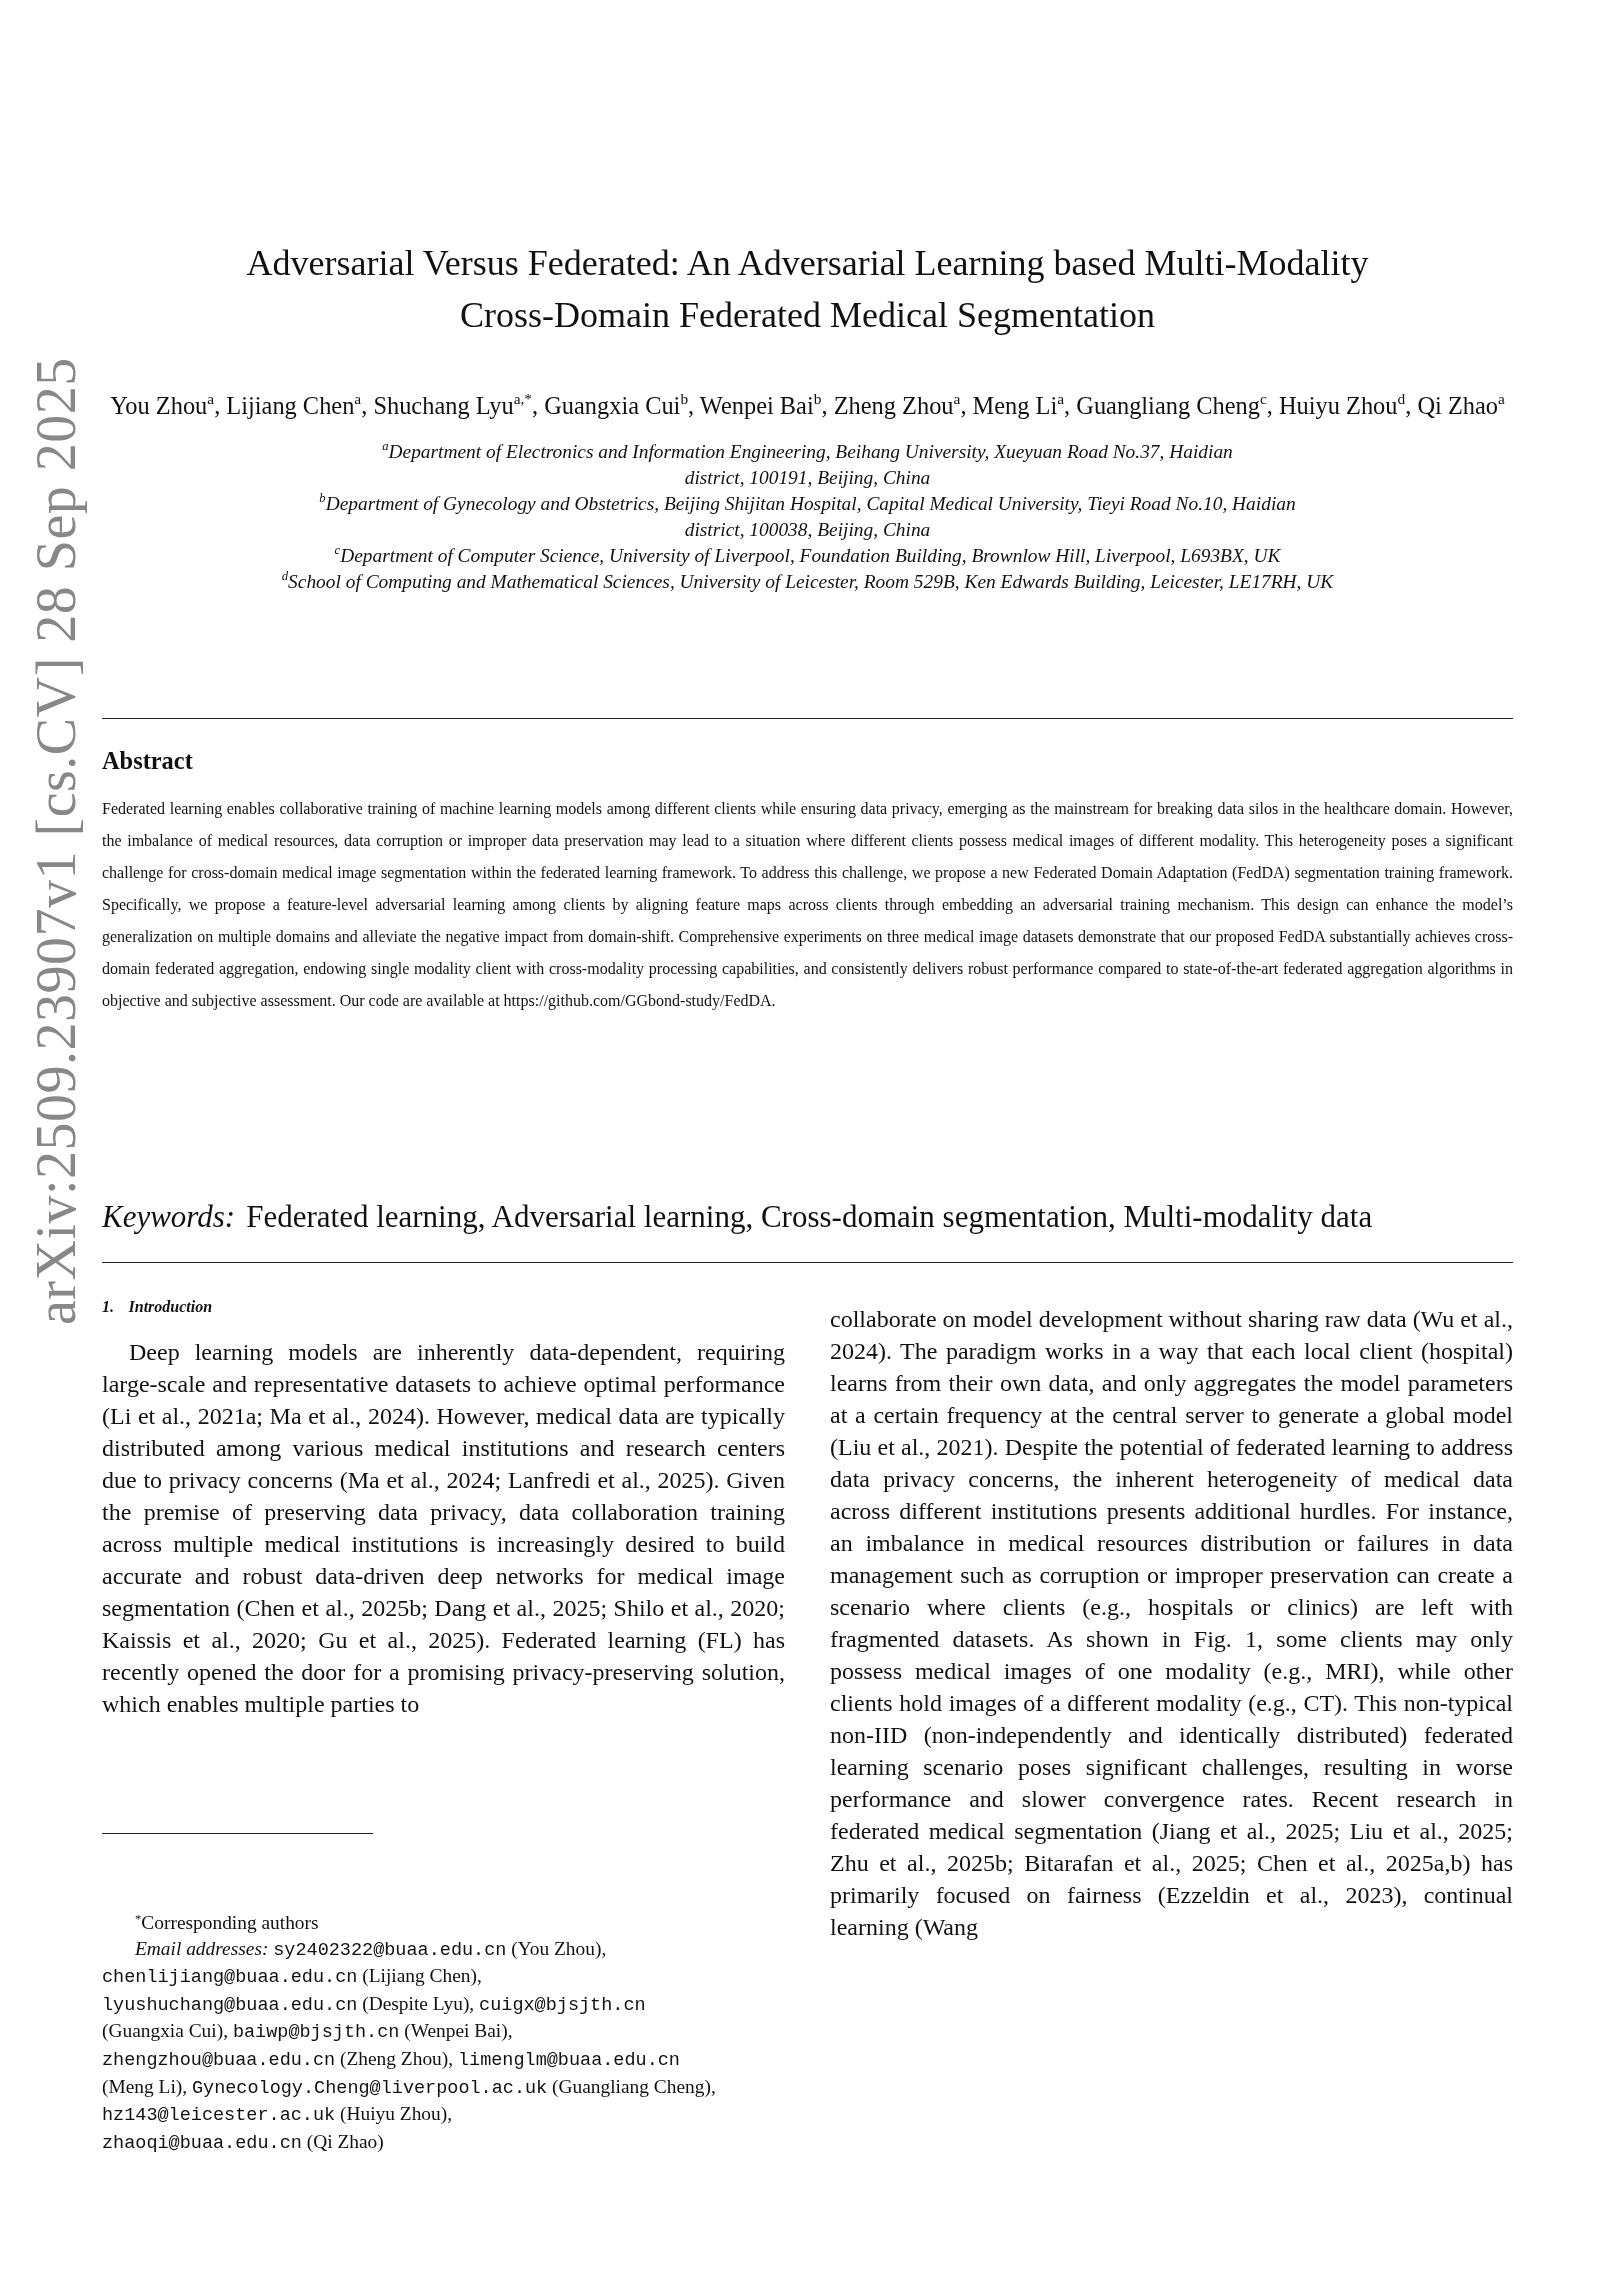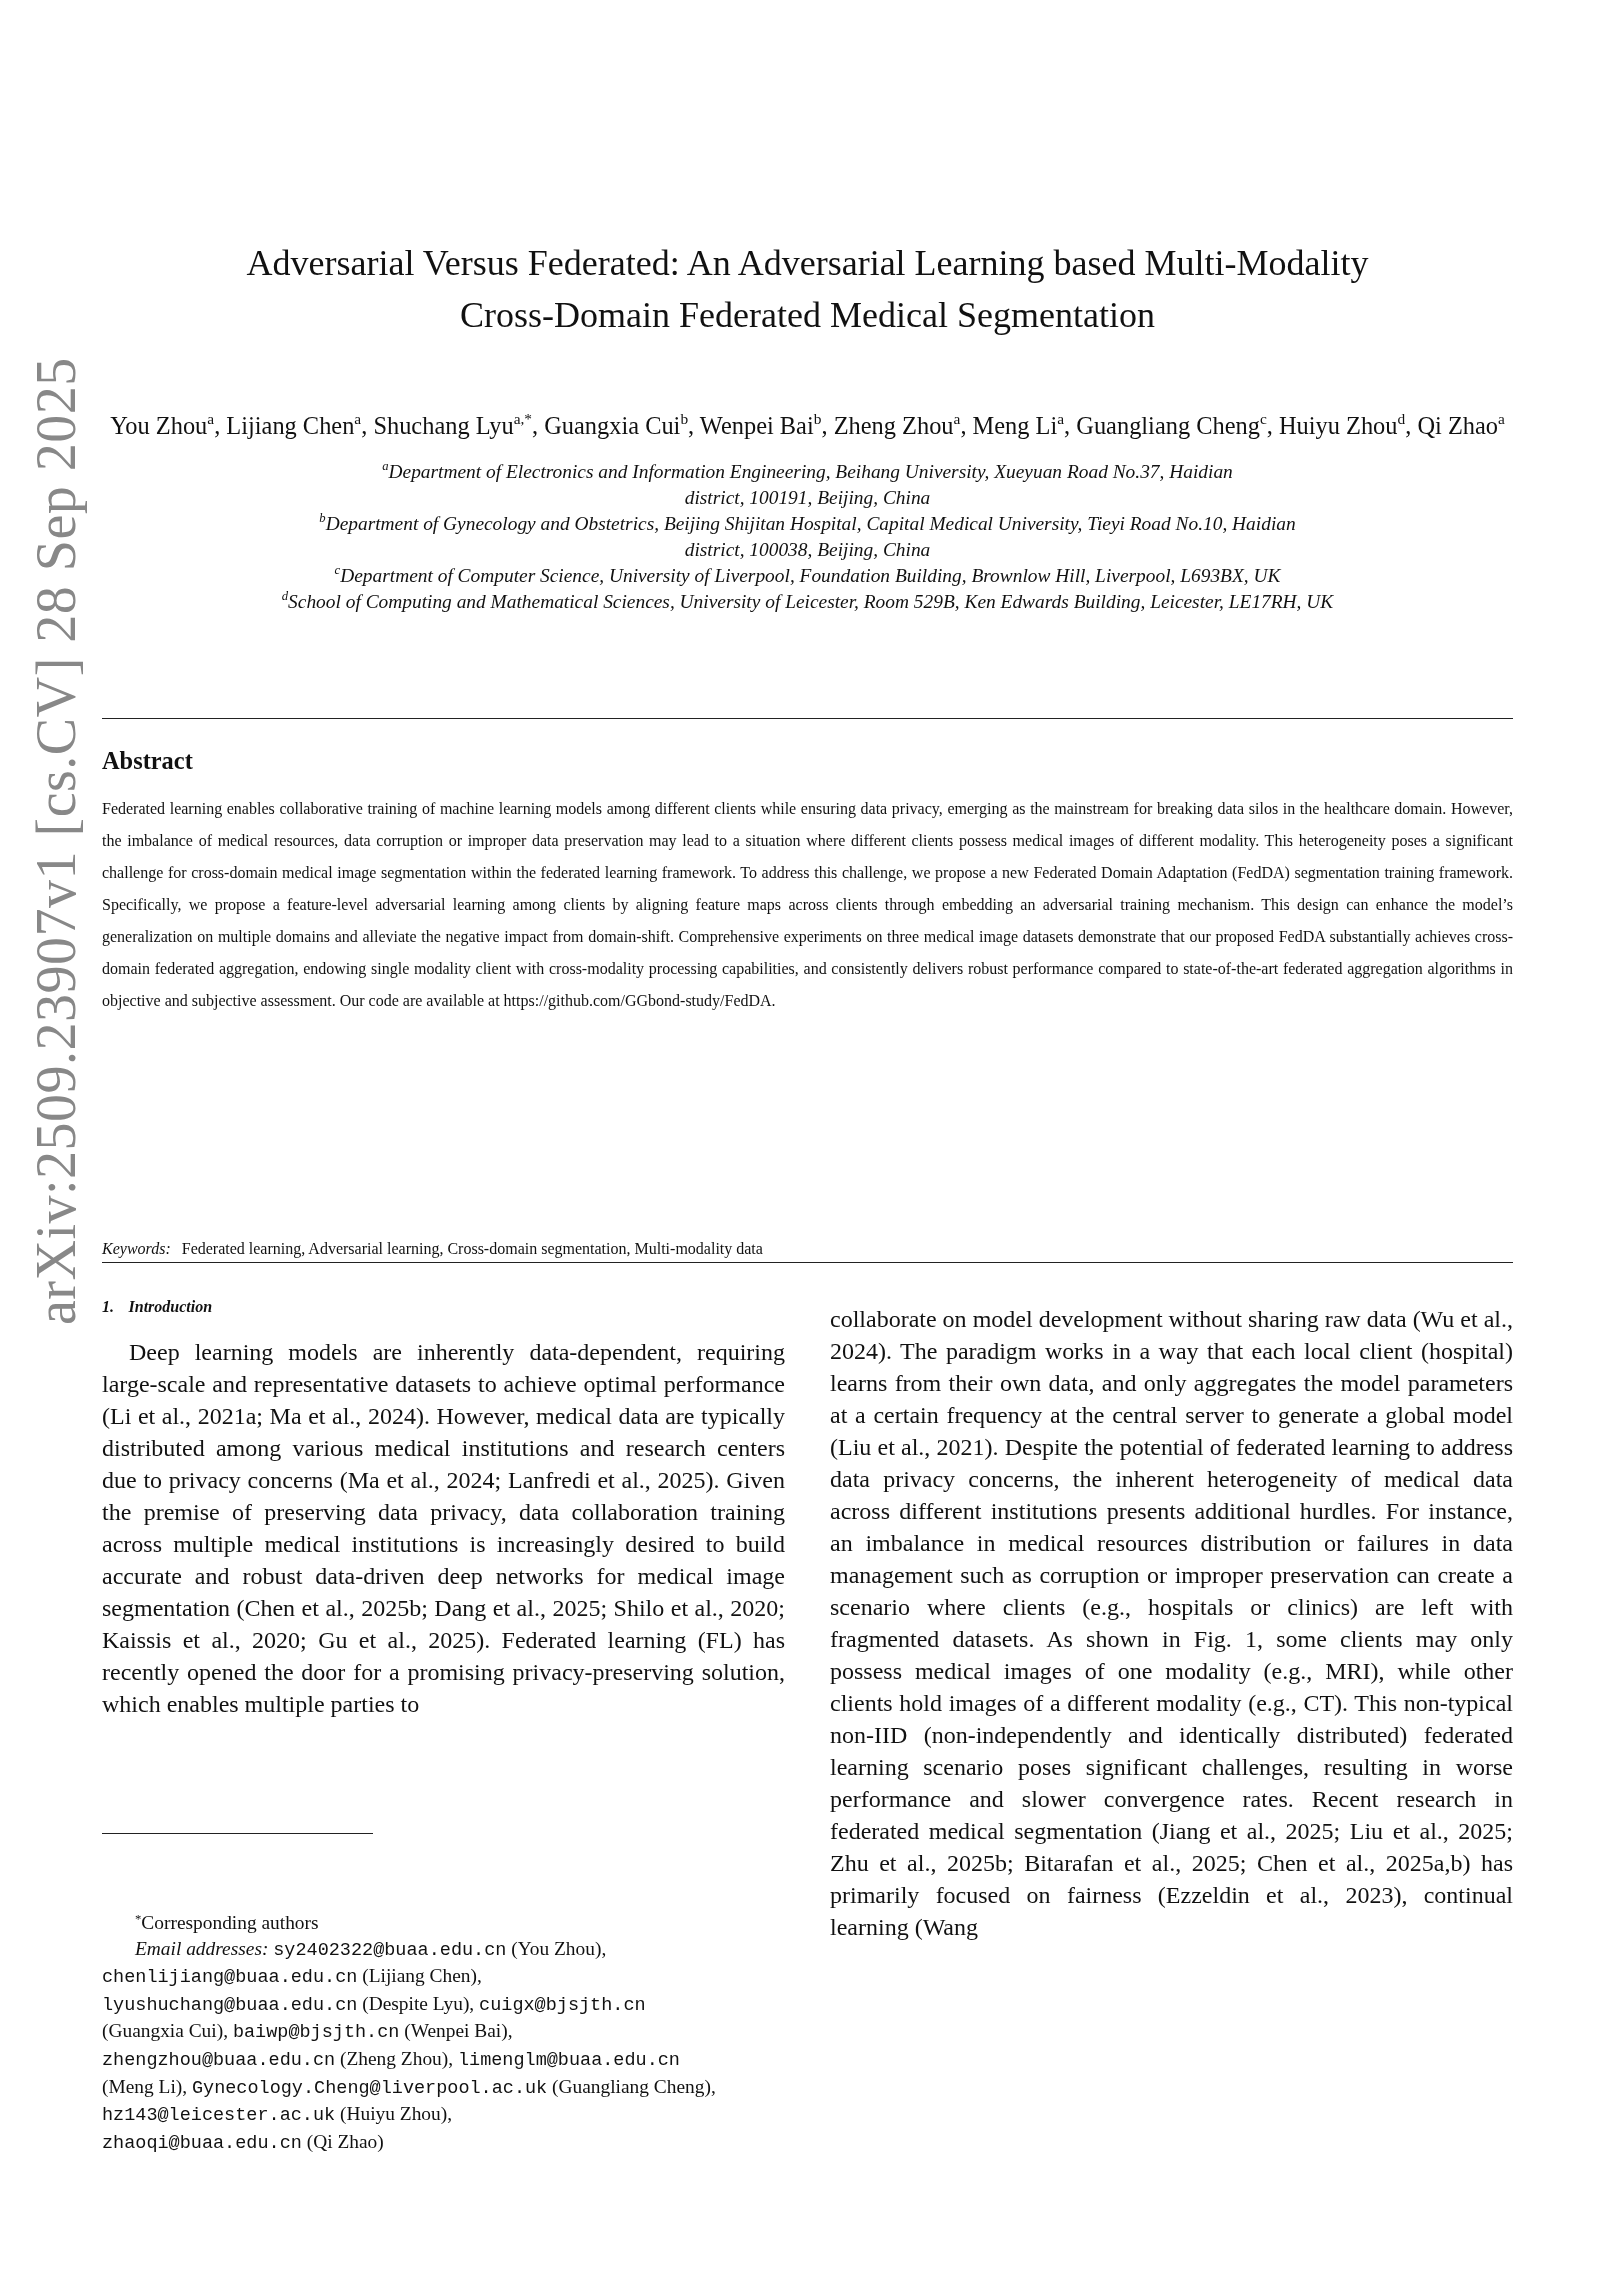--- a/index.html
+++ b/index.html
@@ -38,21 +38,21 @@
       text-align: center;
     }
     .title {
       font-size: 36px;
       line-height: 52px;
       font-weight: normal;
       margin: 0;
       text-align: center;
     }
     .authors {
-      margin-top: 67px;
+      margin-top: 47px;
       font-size: 24.4px;
       line-height: 36px;
     }
     .authors sup {
       font-size: 15.4px;
       vertical-align: 10px;
       line-height: 0;
     }
     .affils {
       margin-top: 15.4px;
@@ -87,23 +87,22 @@
       width: 1411px;
       font-size: 16px;
       line-height: 32px;
       text-align: justify;
     }
     .keywords {
       position: absolute;
       left: 102px;
       top: 1200px;
       width: 1411px;
-      font-size: 16px;
+      font-size: 31px;
       line-height: 33px;
-      margin-top: 32px;
     }
     .keywords .kw-label {
       font-style: italic;
       margin-right: 11px;
     }
     .col {
       position: absolute;
       width: 683px;
       font-size: 24px;
       line-height: 32px;

